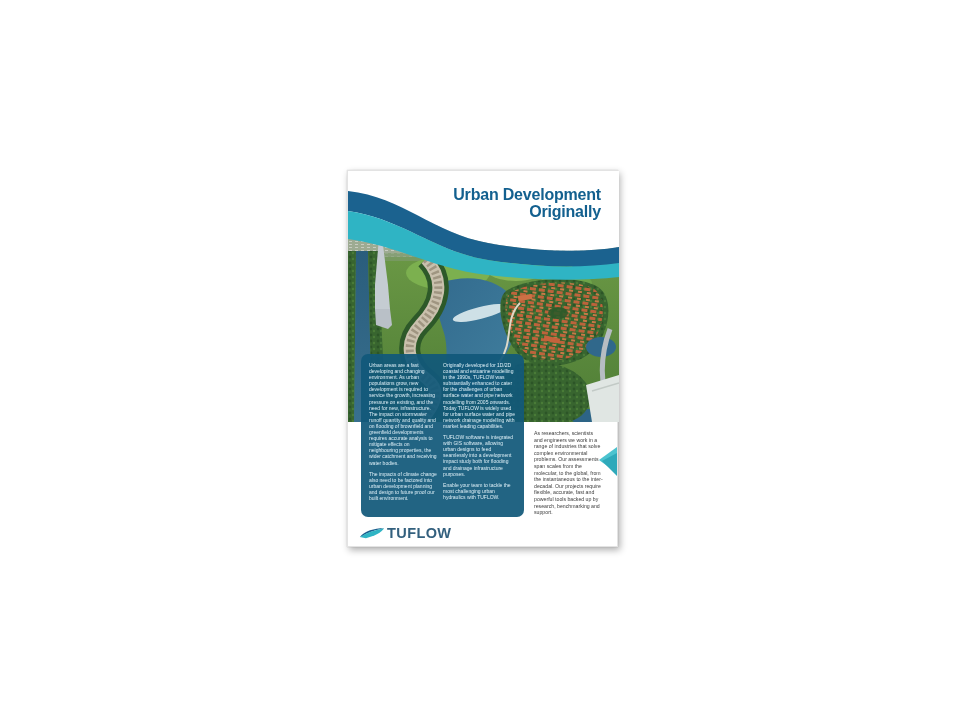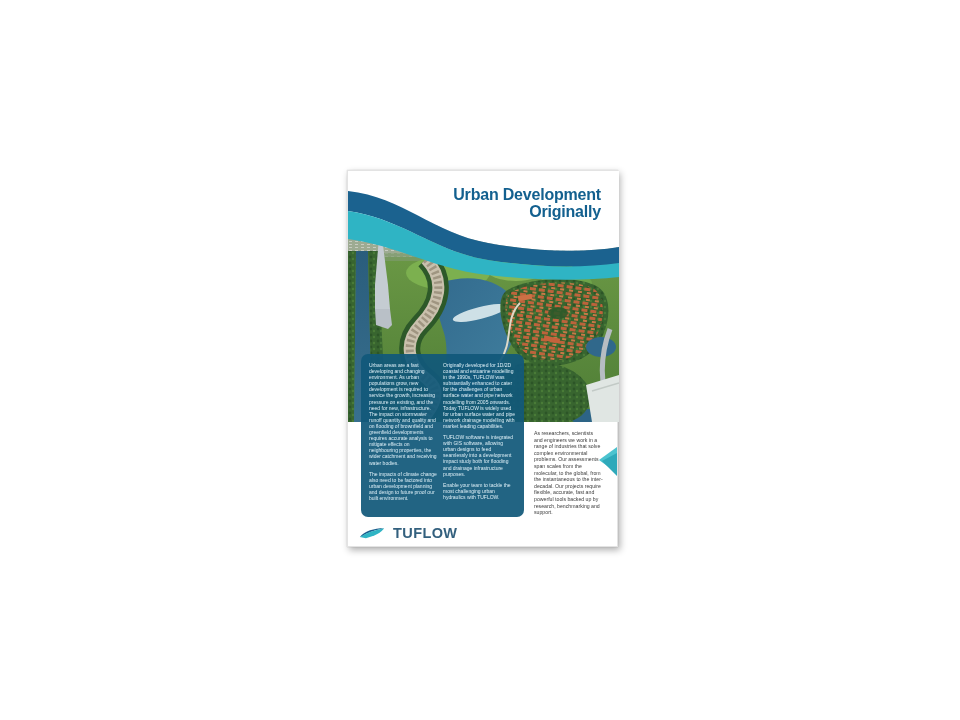--- a/index.html
+++ b/index.html
@@ -29,21 +29,21 @@
   .info-col { color:#ddeff7; font-size:5px; line-height:6.1px; }
   .info-col.c1 { width:71px; }
   .info-col.c2 { width:76px; }
   .info-col p { margin:0 0 5px 0; }
 
   .side-note { position:absolute; left:186px; top:259px; width:69px;
                color:#3d3d3d; font-size:5.2px; line-height:6.6px; }
 
   .arrow { position:absolute; right:0; top:276px; width:19px; height:32px; }
 
-  .logo { position:absolute; left:11px; top:354px; display:flex; align-items:center; gap:8px; }
+  .logo { position:absolute; left:11px; top:354px; display:flex; align-items:center; gap:2px; }
   .logo-swoosh { width:26px; height:13px; }
   .logo-text { color:#33607e; font-weight:bold; font-size:14.5px; letter-spacing:.4px; }
 </style>
 </head>
 <body>
 
 <div class="canvas">
   <div class="page">
 
     <div class="photo" aria-label="aerial-view-of-lakeside-residential-golf-community">

